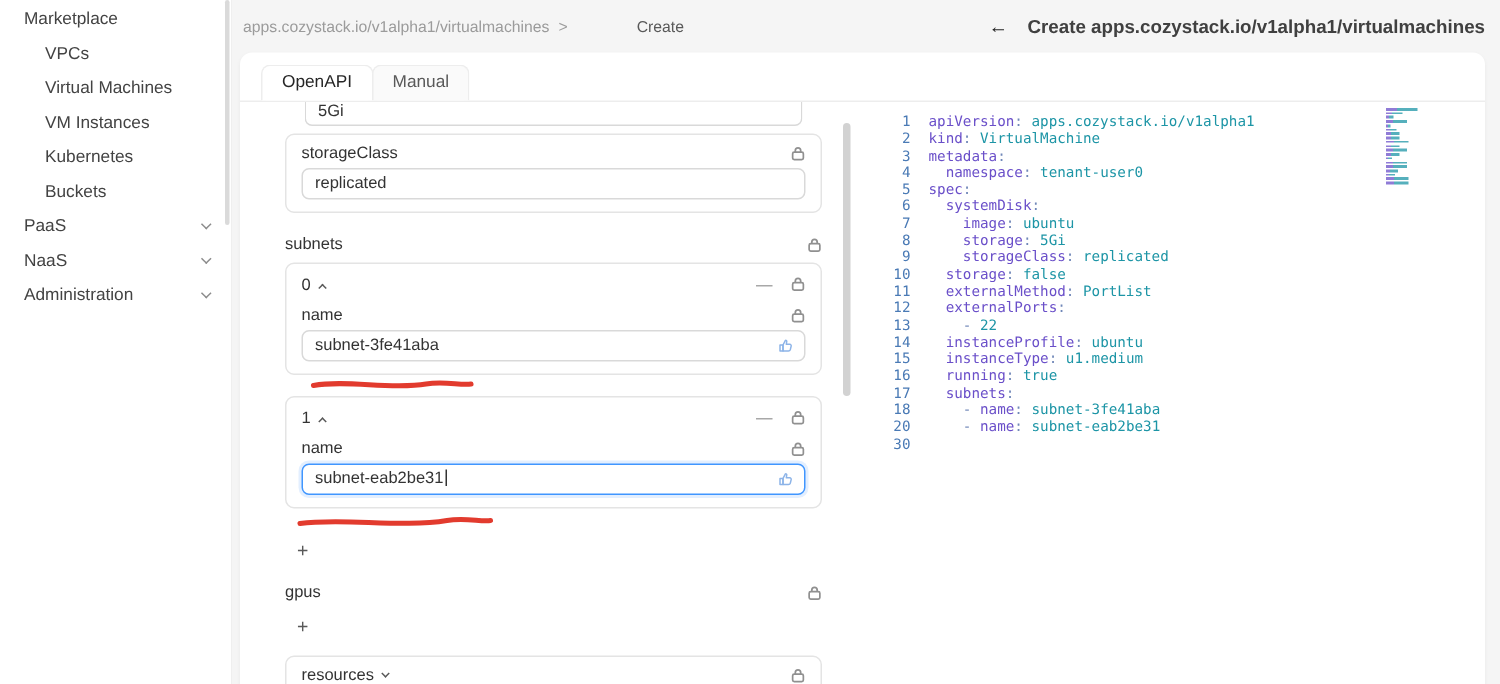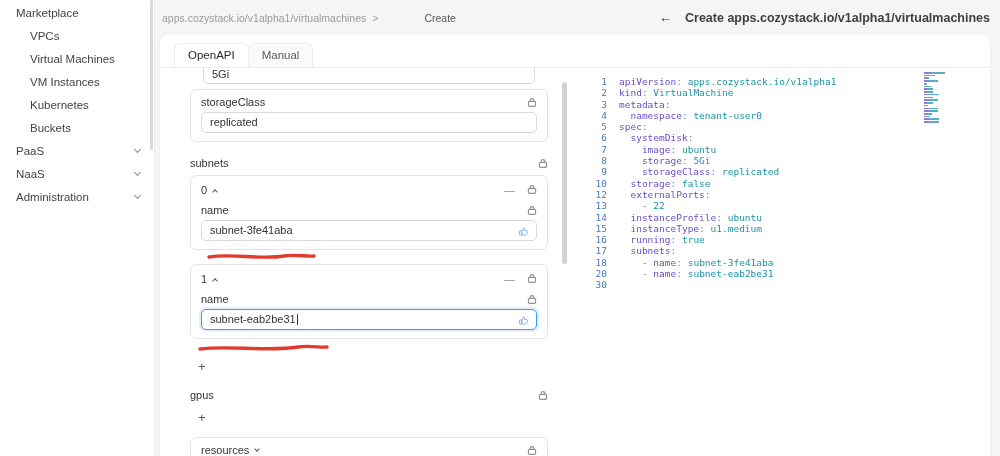--- a/index.html
+++ b/index.html
@@ -314,20 +314,21 @@
             <div class="code-line"><span class="ln">1</span><span class="lc"><span class="t-k">apiVersion</span><span class="t-p">:</span><span class="t-v"> apps.cozystack.io/v1alpha1</span></span></div>
             <div class="code-line"><span class="ln">2</span><span class="lc"><span class="t-k">kind</span><span class="t-p">:</span><span class="t-v"> VirtualMachine</span></span></div>
             <div class="code-line"><span class="ln">3</span><span class="lc"><span class="t-k">metadata</span><span class="t-p">:</span></span></div>
             <div class="code-line"><span class="ln">4</span><span class="lc"><span class="t-s">  </span><span class="t-k">namespace</span><span class="t-p">:</span><span class="t-v"> tenant-user0</span></span></div>
             <div class="code-line"><span class="ln">5</span><span class="lc"><span class="t-k">spec</span><span class="t-p">:</span></span></div>
             <div class="code-line"><span class="ln">6</span><span class="lc"><span class="t-s">  </span><span class="t-k">systemDisk</span><span class="t-p">:</span></span></div>
             <div class="code-line"><span class="ln">7</span><span class="lc"><span class="t-s">    </span><span class="t-k">image</span><span class="t-p">:</span><span class="t-v"> ubuntu</span></span></div>
             <div class="code-line"><span class="ln">8</span><span class="lc"><span class="t-s">    </span><span class="t-k">storage</span><span class="t-p">:</span><span class="t-v"> 5Gi</span></span></div>
             <div class="code-line"><span class="ln">9</span><span class="lc"><span class="t-s">    </span><span class="t-k">storageClass</span><span class="t-p">:</span><span class="t-v"> replicated</span></span></div>
             <div class="code-line"><span class="ln">10</span><span class="lc"><span class="t-s">  </span><span class="t-k">storage</span><span class="t-p">:</span><span class="t-v"> false</span></span></div>
+            <div class="code-line"><span class="ln">11</span><span class="lc"><span class="t-s">  </span><span class="t-k">externalMethod</span><span class="t-p">:</span><span class="t-v"> PortList</span></span></div>
             <div class="code-line"><span class="ln">12</span><span class="lc"><span class="t-s">  </span><span class="t-k">externalPorts</span><span class="t-p">:</span></span></div>
             <div class="code-line"><span class="ln">13</span><span class="lc"><span class="t-s">    </span><span class="t-p">- </span><span class="t-v">22</span></span></div>
             <div class="code-line"><span class="ln">14</span><span class="lc"><span class="t-s">  </span><span class="t-k">instanceProfile</span><span class="t-p">:</span><span class="t-v"> ubuntu</span></span></div>
             <div class="code-line"><span class="ln">15</span><span class="lc"><span class="t-s">  </span><span class="t-k">instanceType</span><span class="t-p">:</span><span class="t-v"> u1.medium</span></span></div>
             <div class="code-line"><span class="ln">16</span><span class="lc"><span class="t-s">  </span><span class="t-k">running</span><span class="t-p">:</span><span class="t-v"> true</span></span></div>
             <div class="code-line"><span class="ln">17</span><span class="lc"><span class="t-s">  </span><span class="t-k">subnets</span><span class="t-p">:</span></span></div>
             <div class="code-line"><span class="ln">18</span><span class="lc"><span class="t-s">    </span><span class="t-p">- </span><span class="t-k">name</span><span class="t-p">:</span><span class="t-v"> subnet-3fe41aba</span></span></div>
             <div class="code-line"><span class="ln">20</span><span class="lc"><span class="t-s">    </span><span class="t-p">- </span><span class="t-k">name</span><span class="t-p">:</span><span class="t-v"> subnet-eab2be31</span></span></div>
             <div class="code-line"><span class="ln">30</span><span class="lc"></span></div>
           </div>

